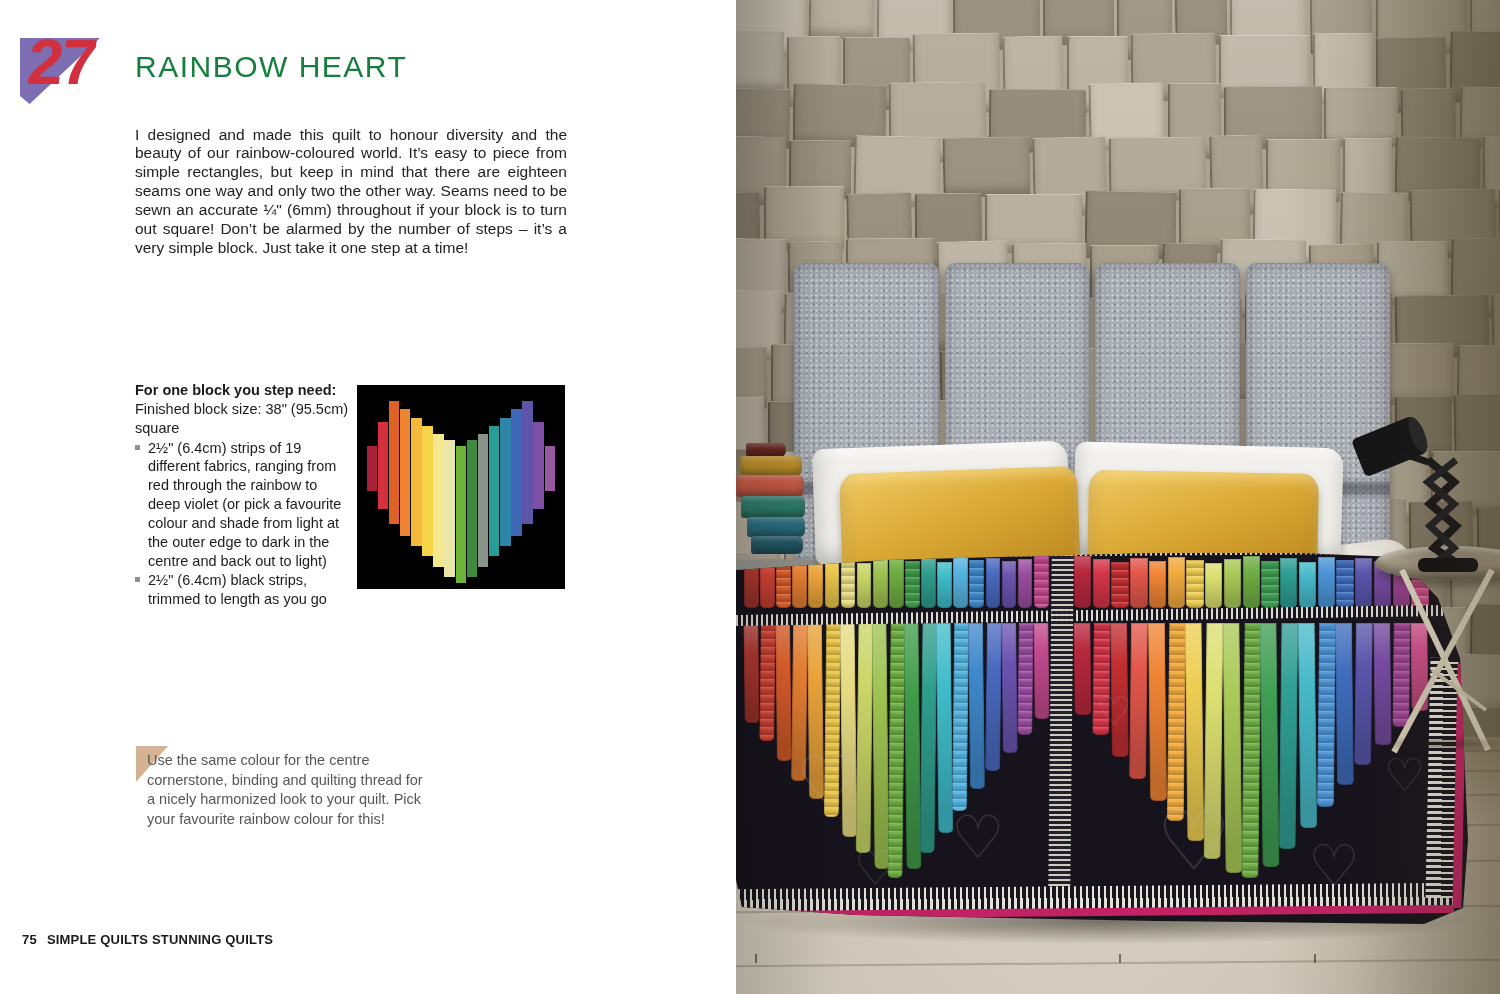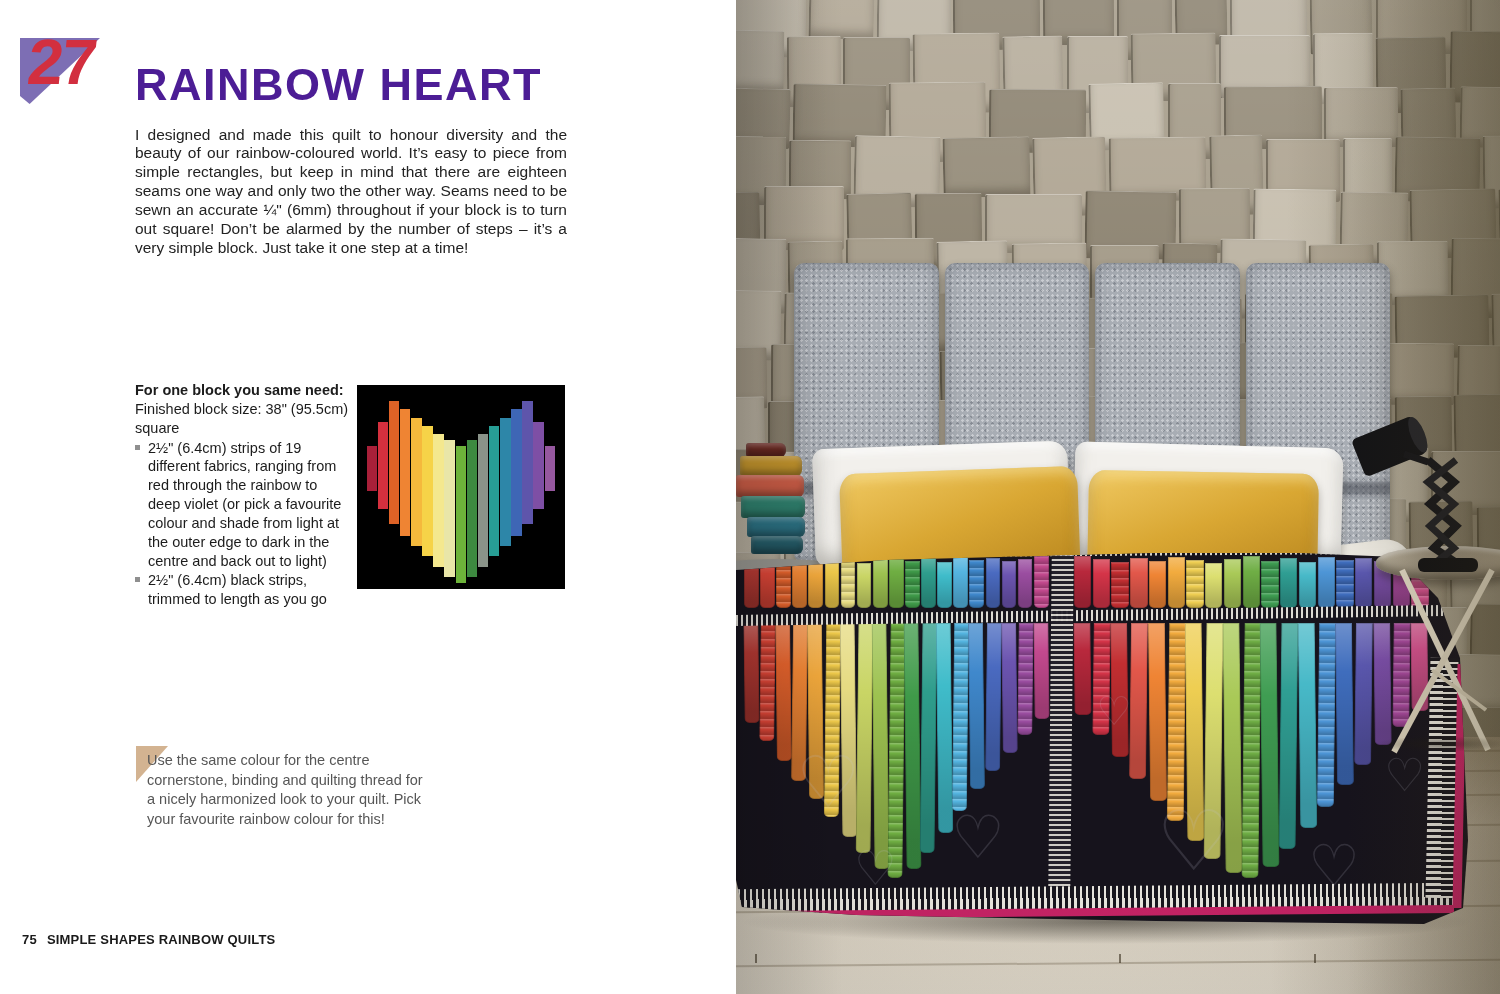--- a/index.html
+++ b/index.html
@@ -6,21 +6,21 @@
     font-family:"Liberation Sans","DejaVu Sans",sans-serif;}
   .spread{position:relative;width:1500px;height:994px;background:#ffffff;}
 
   
   .page-left{position:absolute;left:0;top:0;width:736px;height:994px;background:#ffffff;}
   .badge{position:absolute;left:20px;top:38px;width:86px;height:68px;}
   .badge-shape{position:absolute;left:0;top:0;width:80px;height:66px;background:#7d6eb4;
     clip-path:polygon(0 0,100% 0,12% 100%,0 88%);}
   .badge-num{position:absolute;left:8px;top:-14px;font-size:64px;font-weight:900;color:#d22f3f;
     letter-spacing:-2px;transform:skew(-6deg);line-height:1.2;}
-  .title{position:absolute;left:135px;top:30px;font-size:45px;font-weight:700;color:#4c1d95;
+  .title{position:absolute;left:135px;top:30px;font-size:30px;font-weight:400;color:#15803d;
     letter-spacing:1.5px;line-height:1.1;}
   .intro{position:absolute;left:135px;top:110px;width:432px;font-size:15.5px;line-height:1.22;
     color:#222;text-align:justify;}
   .materials{position:absolute;left:135px;top:381px;width:214px;font-size:14.5px;color:#1c1c1c;line-height:1.3;}
   .materials .mhead{font-weight:bold;}
   .materials ul{margin:0;padding:0;list-style:none;}
   .materials li{position:relative;padding-left:13px;margin-top:1px;}
   .materials li::before{content:"";position:absolute;left:0;top:6px;width:5px;height:5px;background:#8f8f8f;}
   .heart-fig{position:absolute;left:357px;top:385px;width:208px;height:204px;}
   .hstrip{position:absolute;}
@@ -106,21 +106,21 @@
 
   <div class="page-left">
     <div class="badge">
       <div class="badge-shape"></div>
       <div class="badge-num">27</div>
     </div>
     <h1 class="title">RAINBOW HEART</h1>
     <p class="intro">I designed and made this quilt to honour diversity and the beauty of our rainbow-coloured world. It’s easy to piece from simple rectangles, but keep in mind that there are eighteen seams one way and only two the other way. Seams need to be sewn an accurate ¼" (6mm) throughout if your block is to turn out square! Don’t be alarmed by the number of steps – it’s a very simple block. Just take it one step at a time!</p>
 
     <div class="materials">
-      <div class="mhead">For one block you same need:</div>
+      <div class="mhead">For one block you step need:</div>
       <div>Finished block size: 38" (95.5cm) square</div>
       <ul>
         <li>2½" (6.4cm) strips of 19 different fabrics, ranging from red through the rainbow to deep violet (or pick a favourite colour and shade from light at the outer edge to dark in the centre and back out to light)</li>
         <li>2½" (6.4cm) black strips, trimmed to length as you go</li>
       </ul>
     </div>
 
     <div class="heart-fig" style="background: rgb(0, 0, 0);">
         <div class="hstrip" style="left: 4.6%; width: 5.05%; top: 30%; height: 22%; background: rgb(168, 32, 57);"></div>
         <div class="hstrip dotty" style="left: 9.95%; width: 5.05%; top: 18%; height: 43%; background: rgb(213, 48, 62);"></div>
@@ -140,21 +140,21 @@
         <div class="hstrip" style="left: 84.85%; width: 5.05%; top: 18%; height: 43%; background: rgb(126, 79, 165);"></div>
         <div class="hstrip dotty" style="left: 90.2%; width: 5.05%; top: 30%; height: 22%; background: rgb(150, 88, 159);"></div>
       </div>
 
     <div class="tip">
       <div class="tip-fold"></div>
       <div class="tip-text">Use the same colour for the centre cornerstone, binding and quilting thread for a nicely harmonized look to your quilt. Pick your favourite rainbow colour for this!</div>
     </div>
 
     <div class="footer">
-      <span class="pgnum">75</span><span>SIMPLE SHAPES RAINBOW QUILTS</span>
+      <span class="pgnum">75</span><span>SIMPLE QUILTS STUNNING QUILTS</span>
     </div>
   </div>
 
   <div class="photo">
     <div class="wall">
         <div class="shingle" style="left: -23.5512px; top: -14.5841px; width: 93.5016px; height: 71.4748px; background: rgb(200, 192, 176); transform: rotate(0.925037deg);"></div>
         <div class="shingle" style="left: 72.9504px; top: -21.4497px; width: 64.7712px; height: 59.1683px; background: rgb(177, 167, 149); transform: rotate(1.22929deg);"></div>
         <div class="shingle" style="left: 140.722px; top: -17.6173px; width: 73.625px; height: 67.9409px; background: rgb(189, 181, 165); transform: rotate(0.721285deg);"></div>
         <div class="shingle" style="left: 217.347px; top: -18.2071px; width: 86.5502px; height: 67.1977px; background: rgb(143, 134, 116); transform: rotate(-0.357594deg);"></div>
         <div class="shingle" style="left: 306.897px; top: -16.0069px; width: 71.0384px; height: 60.0227px; background: rgb(143, 134, 116); transform: rotate(-0.368906deg);"></div>

